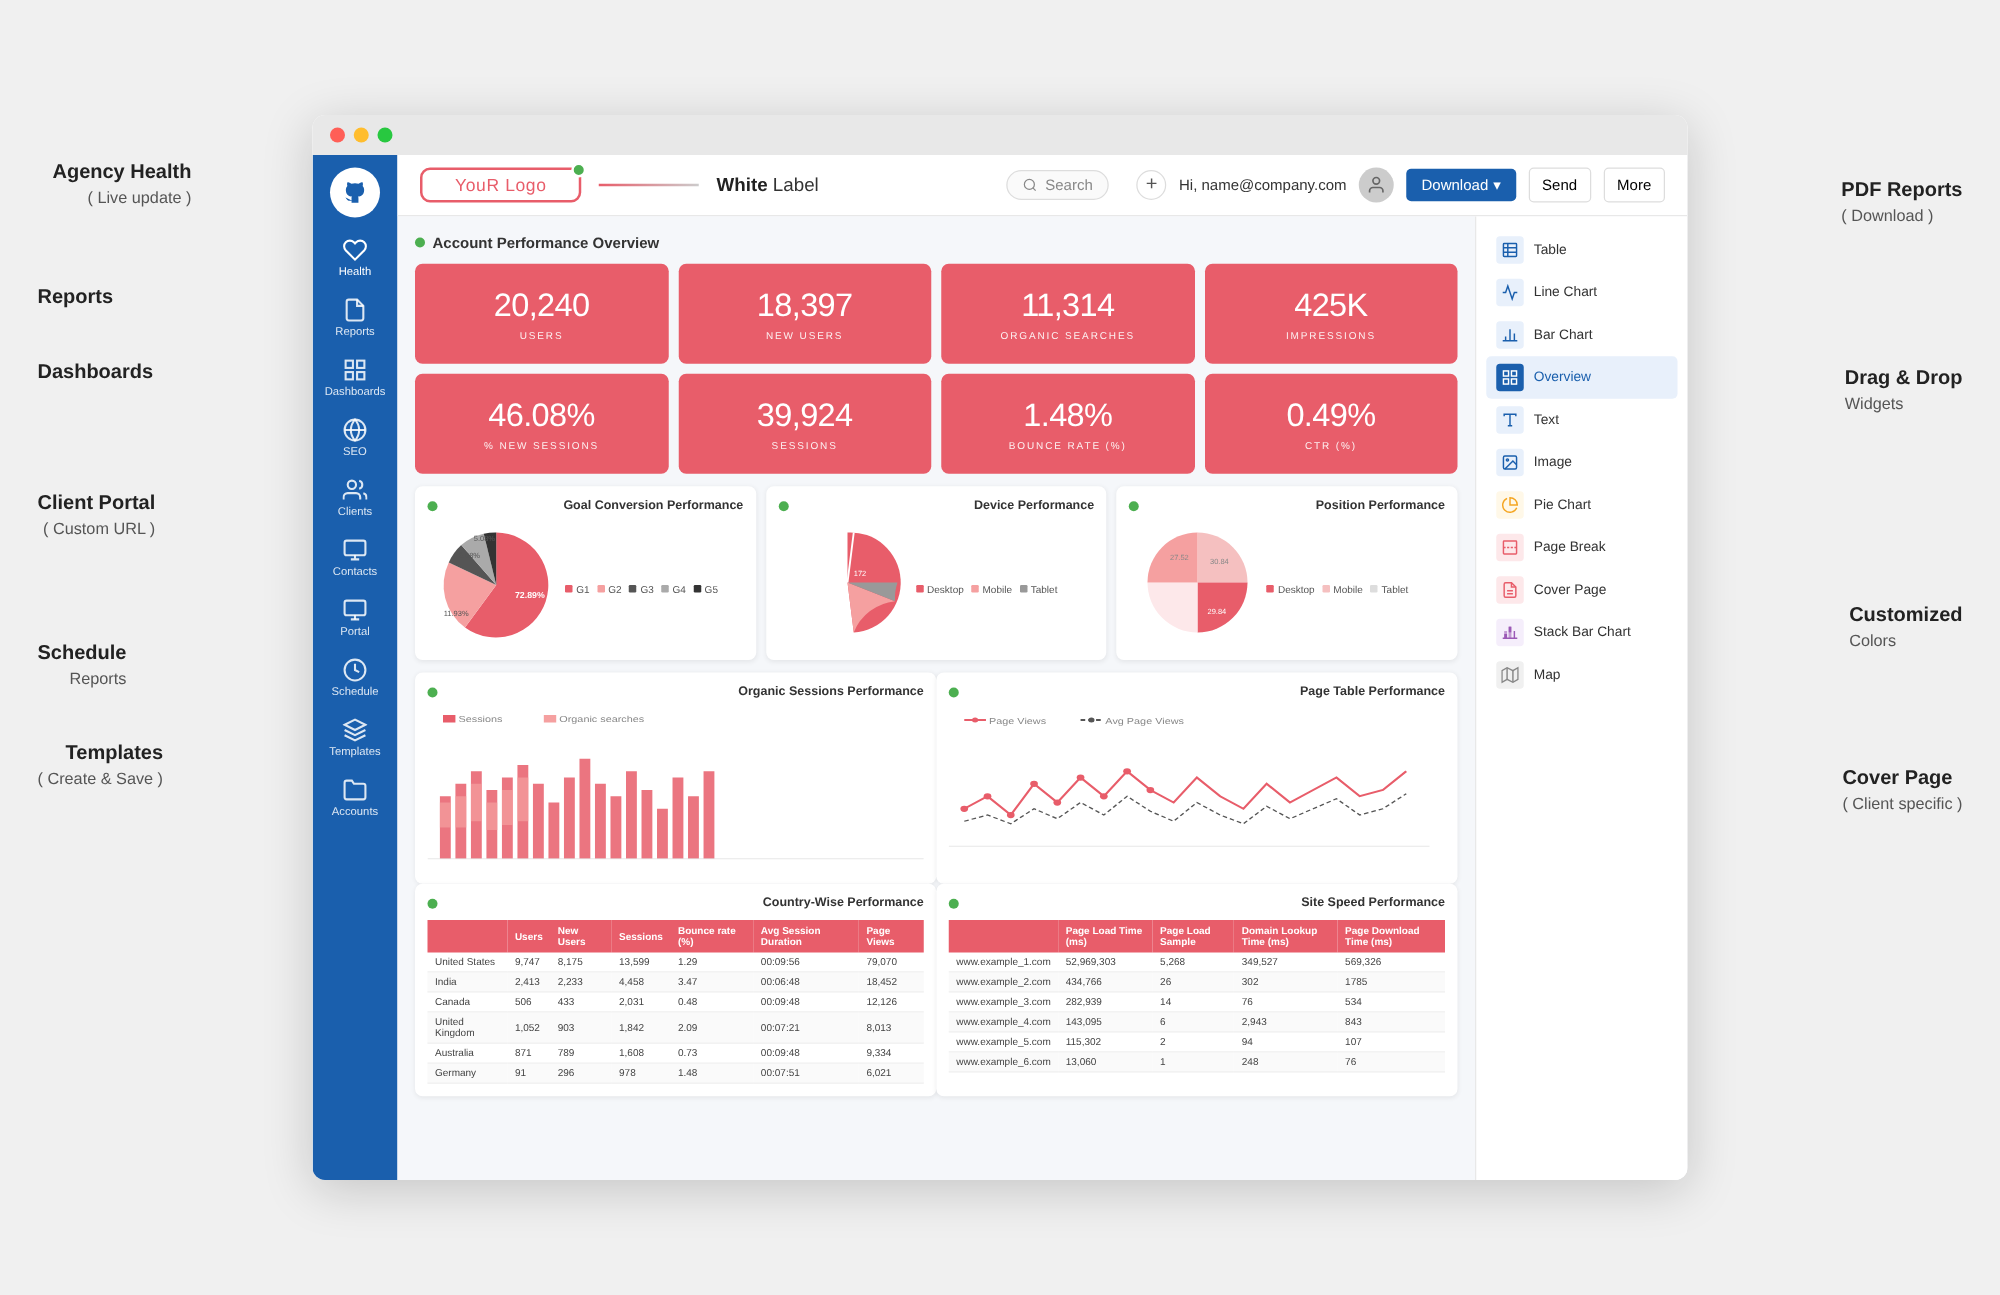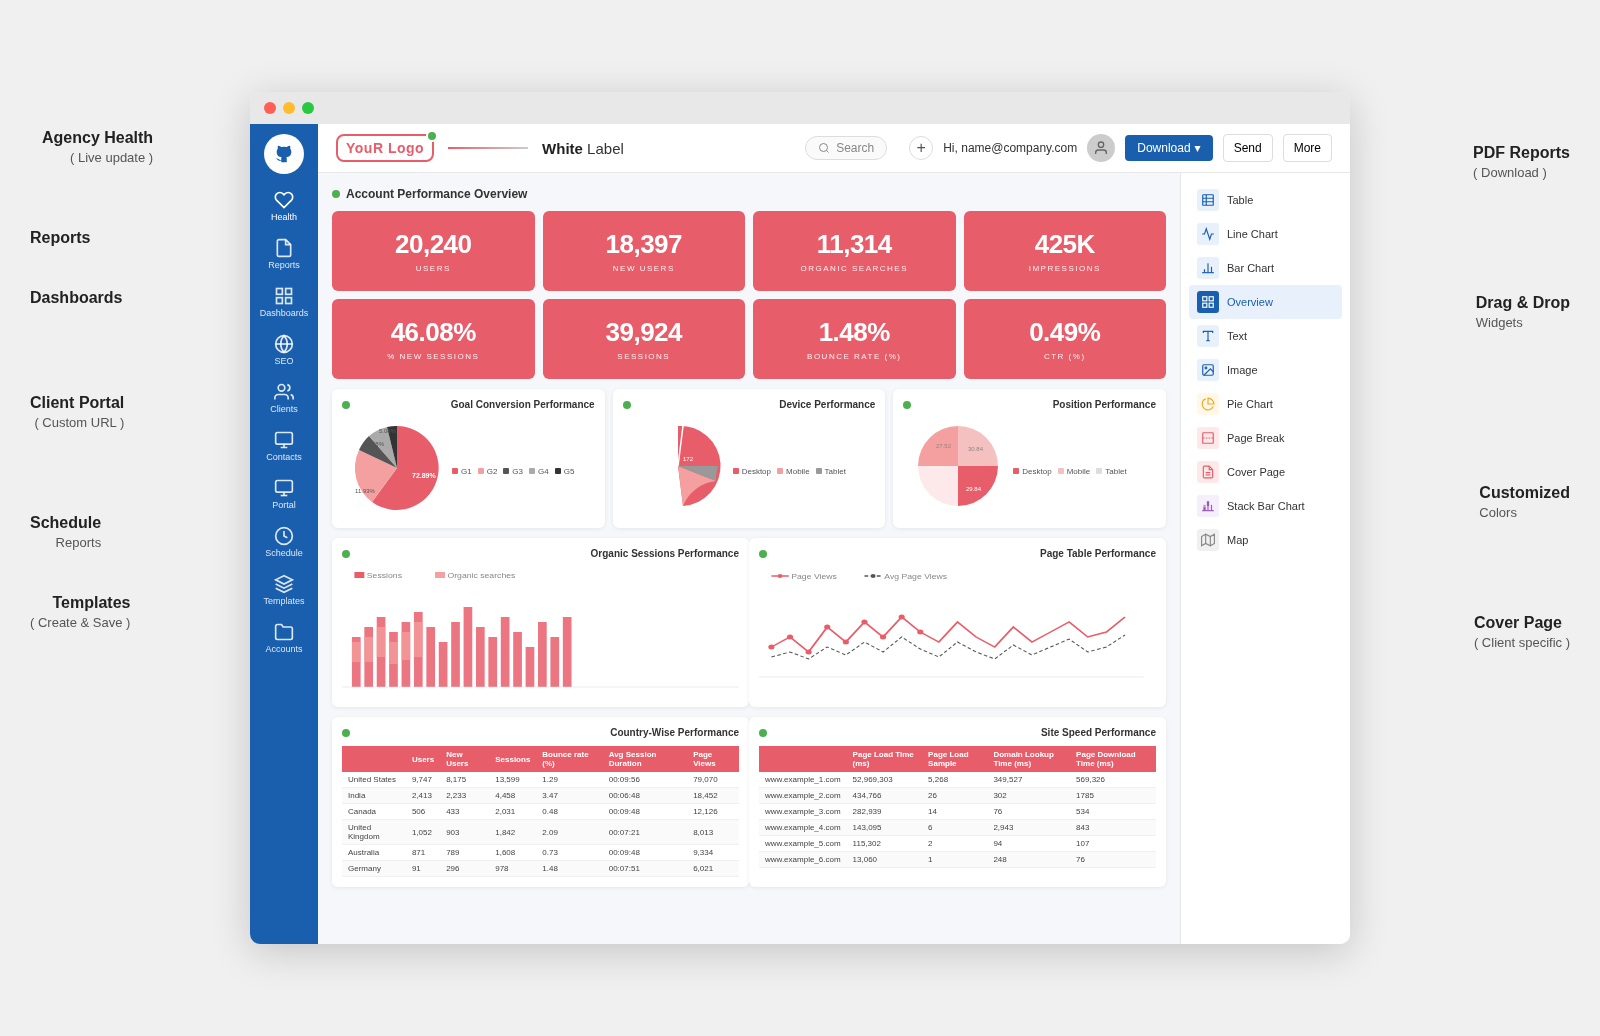--- a/index.html
+++ b/index.html
@@ -112,22 +112,22 @@
       padding: 10px 18px;
       display: flex;
       align-items: center;
       gap: 14px;
       border-bottom: 1px solid #e8e8e8;
       flex-shrink: 0;
     }
     .logo-box {
       border: 2px solid #e85d6a;
       border-radius: 8px;
-      padding: 4px 8px;
-      font-weight: 700;
+      padding: 4px 26px;
+      font-weight: 400;
       font-size: 14px;
       color: #e85d6a;
       letter-spacing: 0.5px;
       position: relative;
     }
     .logo-dot {
       position: absolute;
       top: -6px; right: -6px;
       width: 12px; height: 12px;
       background: #4caf50;
@@ -244,21 +244,21 @@
     }
     .metric-card {
       background: #e85d6a;
       border-radius: 6px;
       padding: 18px 12px;
       color: #fff;
       text-align: center;
     }
     .metric-value {
       font-size: 26px;
-      font-weight: 700;
+      font-weight: 400;
       letter-spacing: -0.5px;
     }
     .metric-label {
       font-size: 8px;
       letter-spacing: 1.5px;
       text-transform: uppercase;
       margin-top: 4px;
       opacity: 0.9;
     }
     
@@ -307,21 +307,21 @@
     .legend-dot {
       width: 6px; height: 6px;
       border-radius: 1px;
       flex-shrink: 0;
     }
     
     .bottom-chart-row {
       display: grid;
       grid-template-columns: 1fr 1fr;
       gap: 0;
-      margin-bottom: 10px;
+      margin-bottom: 0;
     }
     
     .widget-panel {
       width: 170px;
       background: #fff;
       border-left: 1px solid #e8e8e8;
       padding: 10px 8px;
       overflow-y: auto;
       flex-shrink: 0;
       text-align: right;

